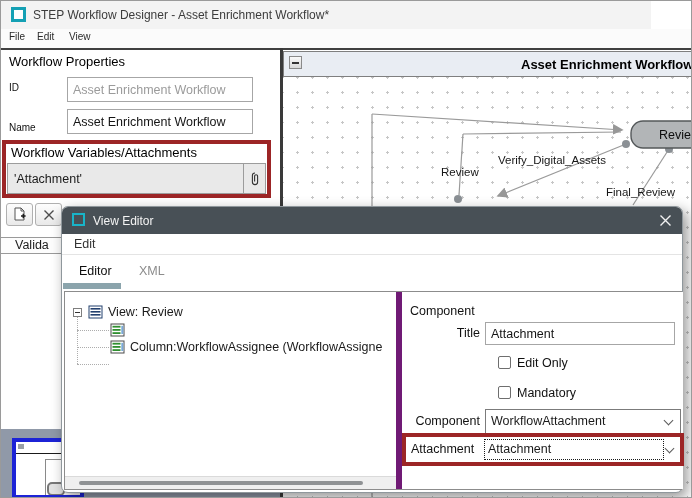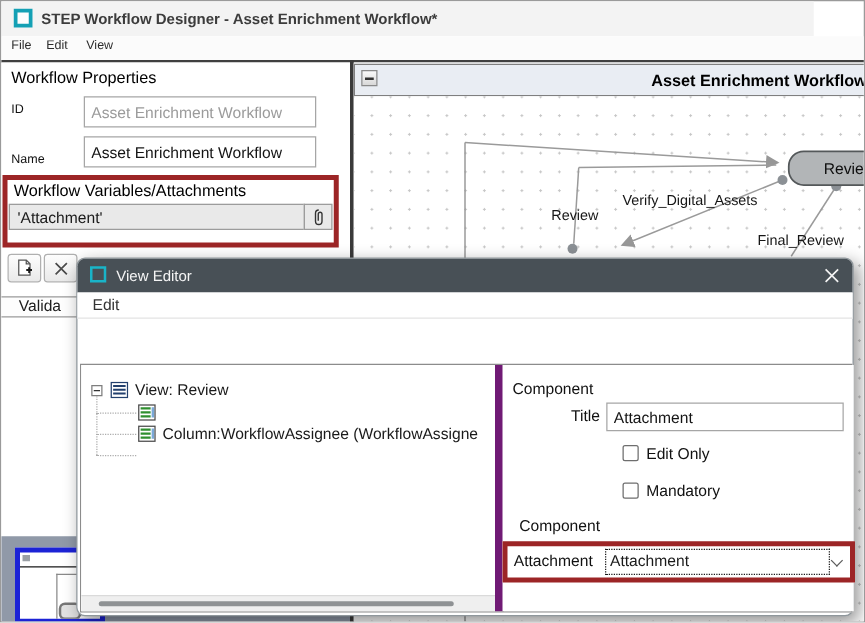--- a/index.html
+++ b/index.html
@@ -3,37 +3,37 @@
 <meta charset="utf-8">
 <style>
   * { margin:0; padding:0; box-sizing:border-box; }
   html,body { background:#dcdcdc; }
   body { font-family:"Liberation Sans", sans-serif; color:#1a1a1a; }
   #stage { position:relative; width:692px; height:498px; background:#ffffff; overflow:hidden;
            border:1px solid #9a9a9a; }
   .abs { position:absolute; }
 
   
-  #titlebar { left:0; top:0; width:650px; height:28px; background:#f3f3f3;font-weight:bold; }
+  #titlebar { left:0; top:0; width:650px; height:28px; background:#f3f3f3; }
   .app-icon { width:15px; height:15px; border:3px solid #14a0b4; background:#fdfdfd; }
   #title-text { left:32px; top:7px; font-size:12px; color:#3c3c3c; white-space:nowrap; }
   #menubar { left:0; top:28px; width:692px; height:19px; background:#fbfbfb; }
   .menu-item { position:absolute; top:2px; font-size:10px; color:#2b2b2b; cursor:default; }
   #hrule { left:0; top:47px; width:692px; height:2px; background:#404040; }
   #vsplit { left:279px; top:47px; width:3px; height:451px; background:#3a3a3a; }
 
   
   #left-panel { left:0; top:49px; width:279px; height:449px; background:#ffffff; }
   .panel-h { font-size:13px; color:#000; }
   .fld-label { font-size:10px; color:#111; }
   .txt-input { position:absolute; height:25px; border:1px solid #a6a6a6; background:#fff;
                font-family:"Liberation Sans",sans-serif; font-size:12.5px; padding:0 5px; color:#141414; }
   .txt-input.disabled { color:#9b9b9b; }
   #red-box-left { left:1px; top:90px; width:269px; height:58px; border:4px solid #9c2526; background:#fff; }
-  #attach-row { position:absolute; left:1px; top:19px; right:1px; height:21px; display:flex; }
+  #attach-row { position:absolute; left:1px; top:19px; right:1px; height:31px; display:flex; }
   .attach-cell { background:#e9e9e9; border:1px solid #9c9c9c; }
   .tool-btn { position:absolute; width:27px; height:23px; border:1px solid #b0b0b0; border-radius:3px;
               background:linear-gradient(#fdfdfd,#e9e9e9); display:flex; align-items:center; justify-content:center; }
   #validation-row { left:0; top:187px; width:279px; height:17px; border-top:1px solid #9a9a9a;
                     border-bottom:1px solid #9a9a9a; font-size:12.5px; color:#1c1c1c;
                     padding-left:14px; line-height:15px; background:#fdfdfd; }
   
   #minimap { left:0; top:379px; width:279px; height:70px; background:#9099a8; }
   #mini-window { position:absolute; left:11px; top:9px; width:72px; height:61px;
                  border:4px solid #1c23d6; background:#fff; overflow:hidden; }
@@ -208,20 +208,25 @@
         <svg width="13" height="13" viewBox="0 0 13 13">
           <path d="M1.5 1.5 L11.5 11.5 M11.5 1.5 L1.5 11.5" stroke="#f2f2f2" stroke-width="1.4"></path>
         </svg>
       </div>
     </div>
 
     <div class="abs" id="dlg-menubar">
       <span id="dlg-menu-edit">Edit</span>
     </div>
 
+    <div class="abs" id="dlg-tabs">
+      <span class="tab" style="left:17px;color:#0e0e0e;">Editor</span>
+      <span class="tab" style="left:77px;color:#8c8c8c;">XML</span>
+      <div id="tab-underline"></div>
+    </div>
 
     <div class="abs" id="dlg-wrap">
 
       <div id="tree-pane">
         <div class="dotline-v" style="left:12px;top:21px;height:51px;"></div>
         <div class="dotline-h" style="left:12px;top:38px;width:32px;"></div>
         <div class="dotline-h" style="left:12px;top:55px;width:32px;"></div>
         <div class="dotline-h" style="left:12px;top:72px;width:32px;"></div>
 
         <div class="tree-row" style="left:8px;top:11px;">
@@ -270,20 +275,24 @@
         <span class="form-label r-align" style="left:20px;top:34px;width:57px;">Title</span>
         <input class="txt-input" style="left: 82px; top: 30px; width: 190px; height: 23px;" readonly="" value="Attachment">
 
         <span class="cb" style="left:95px;top:64px;"></span>
         <span class="form-label" style="left:114px;top:64px;">Edit Only</span>
 
         <span class="cb" style="left:95px;top:94px;"></span>
         <span class="form-label" style="left:114px;top:94px;">Mandatory</span>
 
         <span class="form-label r-align" style="left:4px;top:122px;width:73px;">Component</span>
+        <div class="dropdown" style="left:82px;top:117px;width:196px;height:25px;">
+          <span class="dd-text">WorkflowAttachment</span>
+          <span class="chev" style="right:8px;top:7px;"></span>
+        </div>
 
         <div id="red-box-form">
           <span class="form-label" style="left:5px;top:5px;">Attachment</span>
           <div class="focus-combo">
             <span class="dd-text" style="top:3px;left:4px;">Attachment</span>
           </div>
           <span class="chev" style="right:7px;top:8px;"></span>
         </div>
       </div>
     </div>

